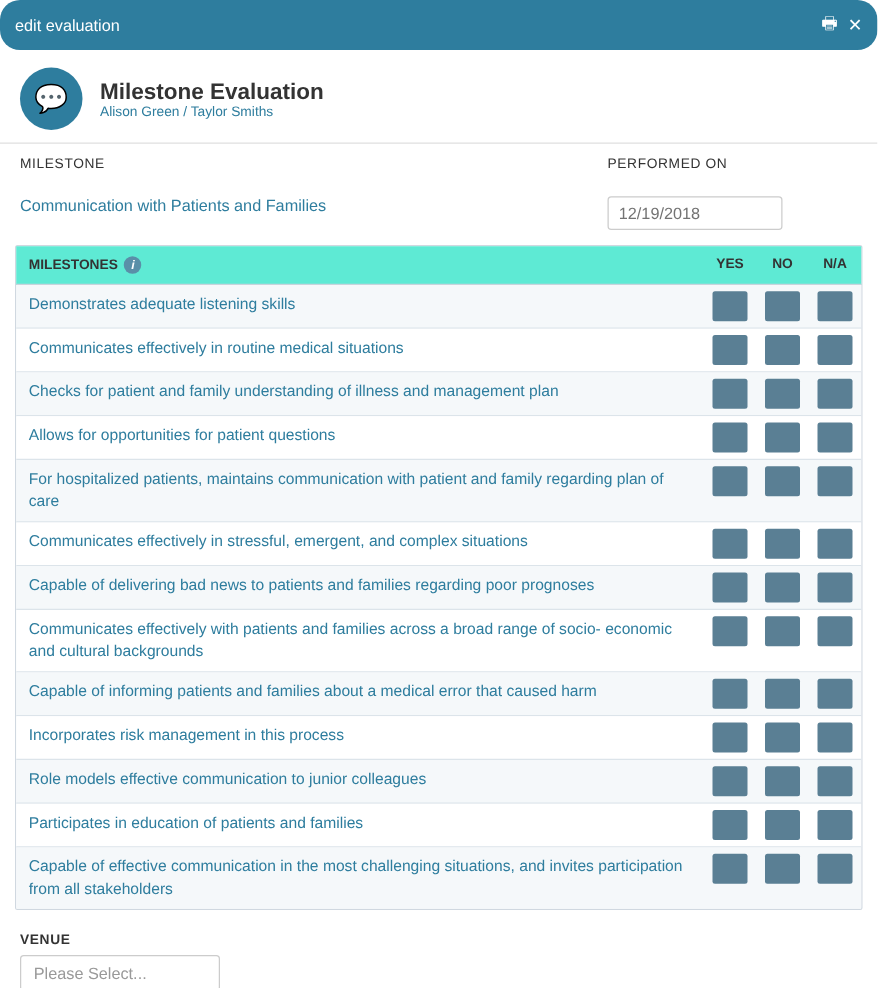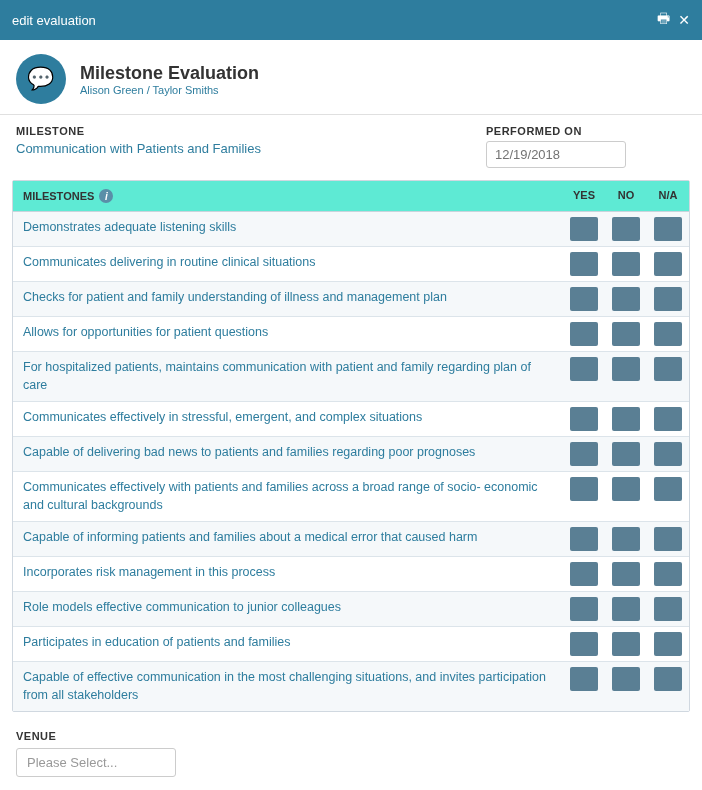--- a/index.html
+++ b/index.html
@@ -7,20 +7,21 @@
 
     
     .title-bar {
       background: #2e7d9e;
       color: #fff;
       padding: 8px 12px;
       display: flex;
       align-items: center;
       justify-content: space-between;
       font-size: 13px;
+      border-radius: 16px;
     }
     .title-bar-left { display: flex; align-items: center; gap: 8px; }
     .title-bar-icons { display: flex; gap: 8px; align-items: center; }
     .title-bar-icon { color: #fff; font-size: 14px; cursor: pointer; }
 
     
     .header-section {
       display: flex;
       align-items: center;
       padding: 14px 16px 10px 16px;
@@ -39,21 +40,21 @@
     .header-text .eval-subtitle { font-size: 11px; color: #2e7d9e; }
 
     
     .meta-section {
       display: flex;
       padding: 10px 16px 4px 16px;
       align-items: flex-start;
     }
     .meta-left { flex: 1; }
     .meta-right { width: 200px; }
-    .meta-label { font-size: 11px; font-weight: bold; color: #333; letter-spacing: 0.5px; margin-bottom: 4px; }
+    .meta-label { font-size: 11px; font-weight: normal; color: #333; letter-spacing: 0.5px; margin-bottom: 20px; }
     .meta-value { font-size: 13px; color: #2e7d9e; }
     .meta-input {
       border: 1px solid #ccc;
       border-radius: 3px;
       padding: 5px 8px;
       font-size: 13px;
       color: #737373;
       width: 140px;
     }
 
@@ -202,21 +203,21 @@
           <div class="cell-box"></div>
         </div>
       <div class="td-no">
           <div class="cell-box"></div>
         </div>
       <div class="td-na">
           <div class="cell-box"></div>
         </div>
     </div>
       <div class="table-row">
-      <div class="td-milestone">Communicates delivering in routine clinical situations</div>
+      <div class="td-milestone">Communicates effectively in routine medical situations</div>
       <div class="td-yes">
           <div class="cell-box"></div>
         </div>
       <div class="td-no">
           <div class="cell-box"></div>
         </div>
       <div class="td-na">
           <div class="cell-box"></div>
         </div>
     </div>

